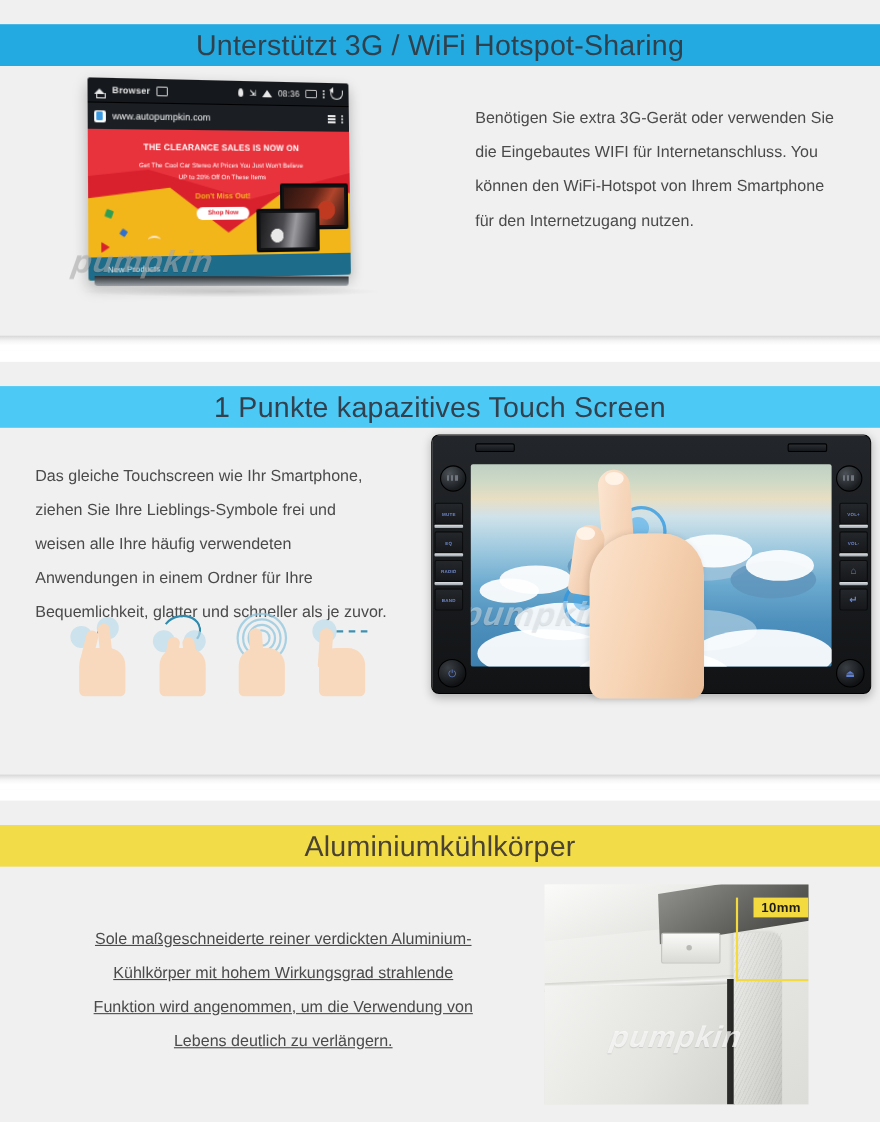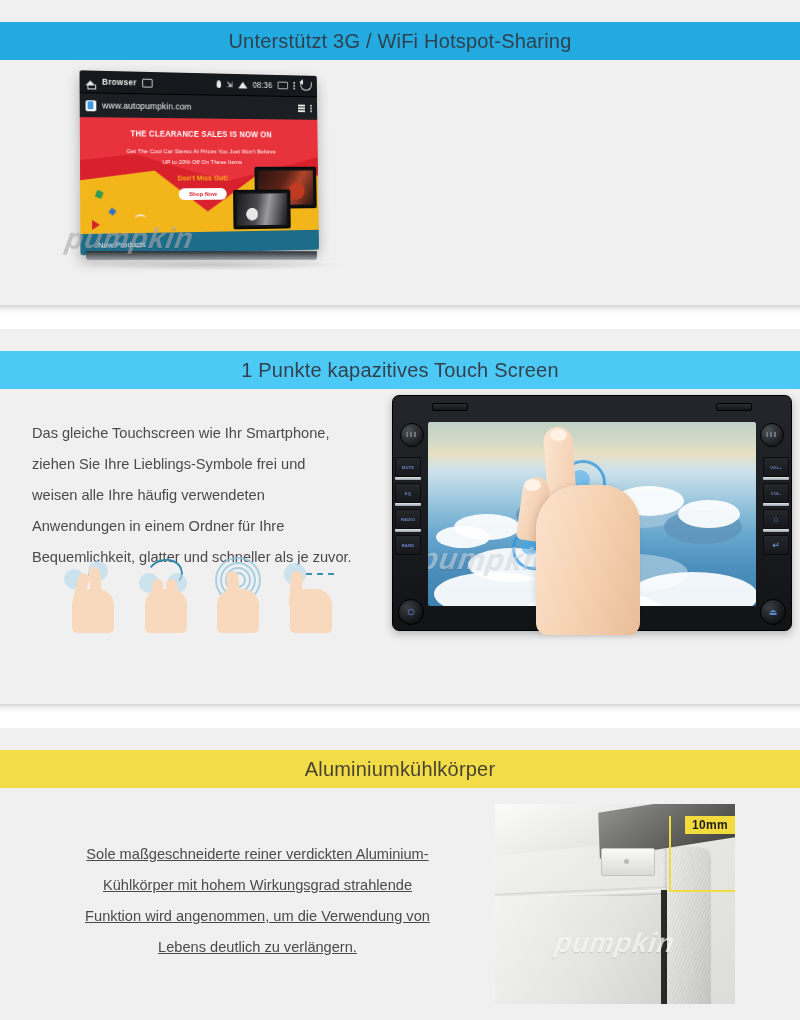--- a/index.html
+++ b/index.html
@@ -11,21 +11,21 @@
     overflow:hidden;
     position:relative;
   }
   .page{width:800px;height:1020px;position:relative;background:#ffffff;}
 
   
   .section{position:relative;width:800px;background:#f0f0f0;}
   .sec-top-pad{height:22px;background:#f0f0f0;}
   .banner{
     height:38px;line-height:38px;text-align:center;
-    font-size:20px;letter-spacing:.2px;color:#3d4852;
+    font-size:26px;letter-spacing:.2px;color:#3d4852;
     font-weight:400;white-space:nowrap;
   }
   .banner.blue-deep{background:#23aae1;color:#30414e;}
   .banner.blue-light{background:#4dc9f6;color:#32414d;}
   .banner.yellow{background:#f2dc48;color:#4a4333;}
   .sec-body{position:relative;background:#f0f0f0;}
   .divider{
     height:14px;width:100%;
     background:linear-gradient(to bottom,#d4d4d4 0px,#e3e3e3 2px,#f5f5f5 5px,#ffffff 9px,#ffffff 14px);
   }
@@ -440,20 +440,21 @@
             </div>
 
           </div>
         </div>
         <div class="tab-foot"></div>
         <div class="tab-shadow"></div>
         <div class="wm-pumpkin" id="s1-wm">pumpkin</div>
       </div>
 
 
+      <p class="copy left" id="s1-copy">Benötigen Sie extra 3G-Gerät oder verwenden Sie die Eingebautes WIFI für Internetanschluss. You können den WiFi-Hotspot von Ihrem Smartphone für den Internetzugang nutzen.</p>
     </div>
 
     <div class="divider"></div>
   </div>
 
   <div class="gap-white"></div>
 
   <div class="section" id="sec2">
     <div class="sec-top-pad"></div>
     <div class="banner blue-light">1 Punkte kapazitives Touch Screen</div>

